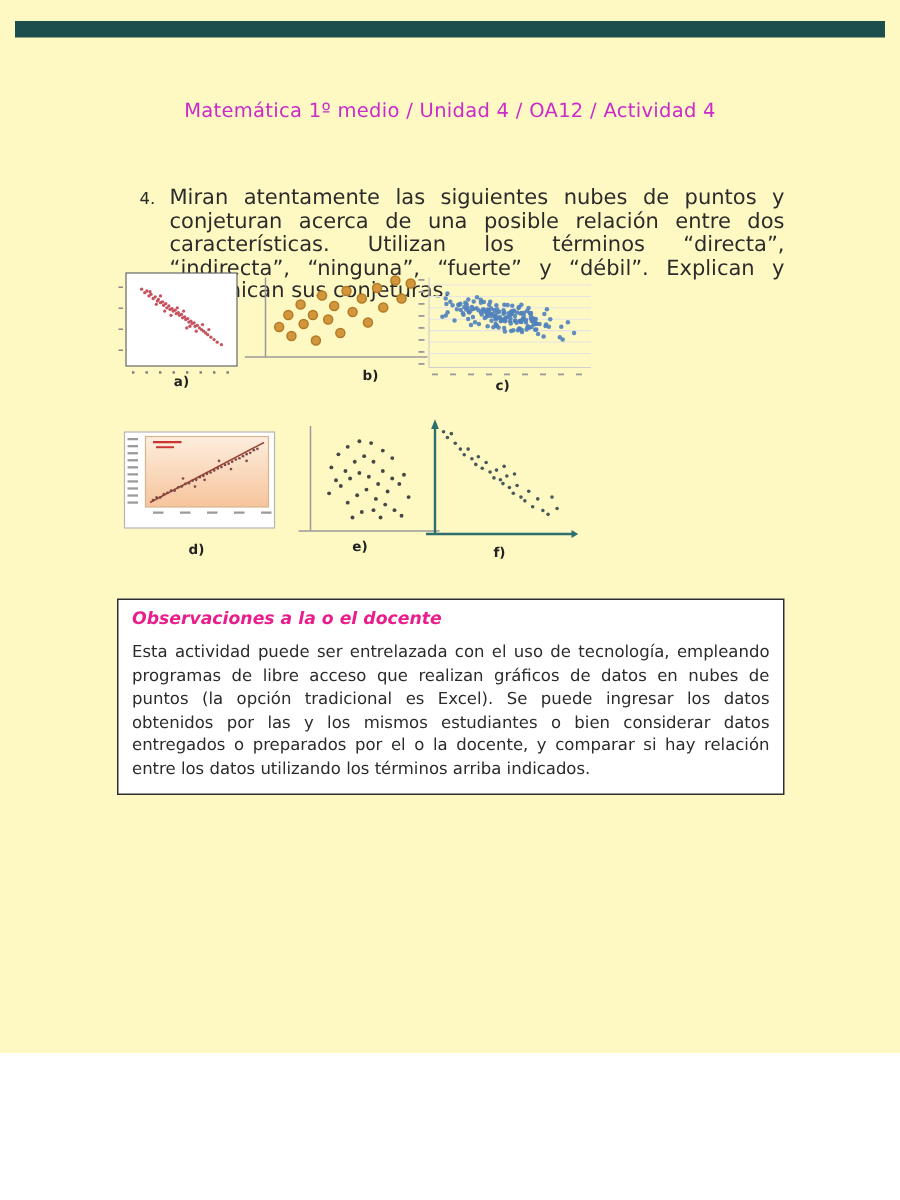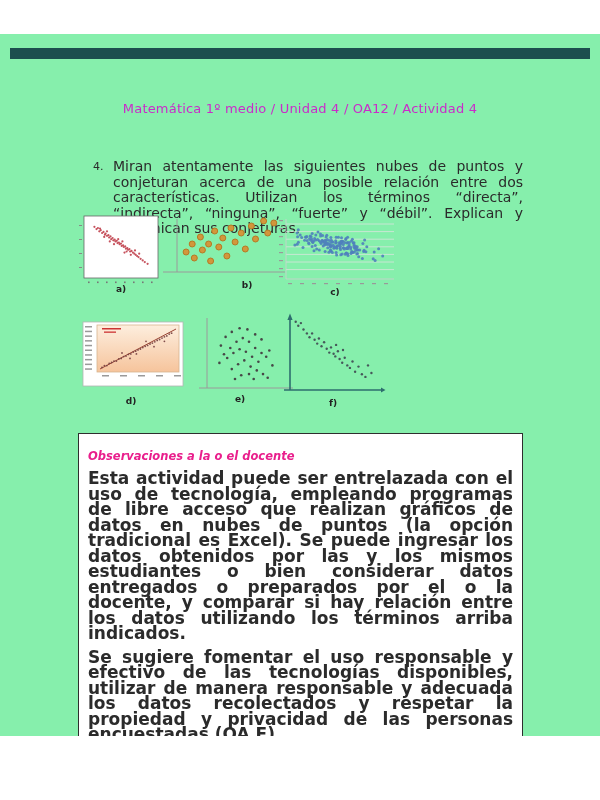--- a/index.html
+++ b/index.html
@@ -1,32 +1,32 @@
 <!DOCTYPE html>
 <html><head>
 <meta charset="utf-8">
 <style>
   html,body{margin:0;padding:0;background:#ffffff;}
-  #page{position:relative;width:600px;height:702px;background:#86efac;overflow:hidden;
-        font-family:"DejaVu Sans", sans-serif;color:#2b2b2b;margin-top:34px;}
+  #page{position:relative;width:600px;height:702px;background:#fef9c3;overflow:hidden;
+        font-family:"DejaVu Sans", sans-serif;color:#2b2b2b;}
   .rule{position:absolute;left:10px;width:580px;height:11px;}
   #rule-top{top:14px;}
   #rule-bottom{top:781px;}
   #doc-title{position:absolute;top:67px;left:0;width:600px;text-align:center;
              font-size:13px;font-weight:500;letter-spacing:.2px;}
   #activity{position:absolute;top:125px;left:93px;width:430px;display:flex;}
   #activity-number{flex:0 0 20px;font-size:11px;line-height:15.5px;}
   #activity-text{flex:1;font-size:14px;line-height:15.5px;text-align:justify;}
   #charts{position:absolute;left:0;top:0;width:600px;height:420px;}
   .chart-cell{position:absolute;}
   .plot-label{position:absolute;width:24px;text-align:center;font-size:9px;font-weight:bold;color:#222;}
   #obs-box{position:absolute;left:78px;top:399px;width:445px;box-sizing:border-box;
-           border:1px solid #2e2e2e;background:#fff;padding:15px 9px 9px 9px;}
+           border:1px solid #2e2e2e;background:#fff;padding:5px 9px 9px 9px;}
   #obs-heading{font-size:11.5px;font-weight:bold;font-style:italic;margin:0;}
-  .obs-para{font-size:17px;line-height:15.5px;text-align:justify;margin:8px 0 0 0;font-weight:bold;}
+  .obs-para{font-size:11px;line-height:15.5px;text-align:justify;margin:8px 0 0 0;}
 </style>
 </head>
 <body>
 
 <div id="page">
   <div class="rule" id="rule-top" style="background: rgb(28, 78, 78);"></div>
 
   <div id="doc-title" style="color: rgb(202, 43, 202);">Matemática 1º medio / Unidad 4 / OA12 / Actividad 4</div>
 
   <div id="activity">
@@ -460,17 +460,16 @@
           <circle cx="67.0" cy="44.0" r="1.2" fill="#46585a" fill-opacity="1"></circle>
           <circle cx="60.1" cy="38.9" r="1.2" fill="#46585a" fill-opacity="1"></circle>
           <circle cx="92.0" cy="59.4" r="1.2" fill="#46585a" fill-opacity="1"></circle>
           <circle cx="95.4" cy="67.0" r="1.2" fill="#46585a" fill-opacity="1"></circle>
         </svg><div class="plot-label" style="left: 45px; top: 92px;">f)</div></div>
     </div>
 
   <div id="obs-box">
     <p id="obs-heading" style="color: rgb(233, 30, 140);">Observaciones a la o el docente</p>
     <p class="obs-para">Esta actividad puede ser entrelazada con el uso de tecnología, empleando programas de libre acceso que realizan gráficos de datos en nubes de puntos (la opción tradicional es Excel). Se puede ingresar los datos obtenidos por las y los mismos estudiantes o bien considerar datos entregados o preparados por el o la docente, y comparar si hay relación entre los datos utilizando los términos arriba indicados.</p>
-    <p class="obs-para">Se sugiere fomentar el uso responsable y efectivo de las tecnologías disponibles, utilizar de manera responsable y adecuada los datos recolectados y respetar la propiedad y privacidad de las personas encuestadas (OA F).</p>
   </div>
 
   <div class="rule" id="rule-bottom" style="background: rgb(28, 78, 78);"></div>
 </div>
 
 </body></html>

